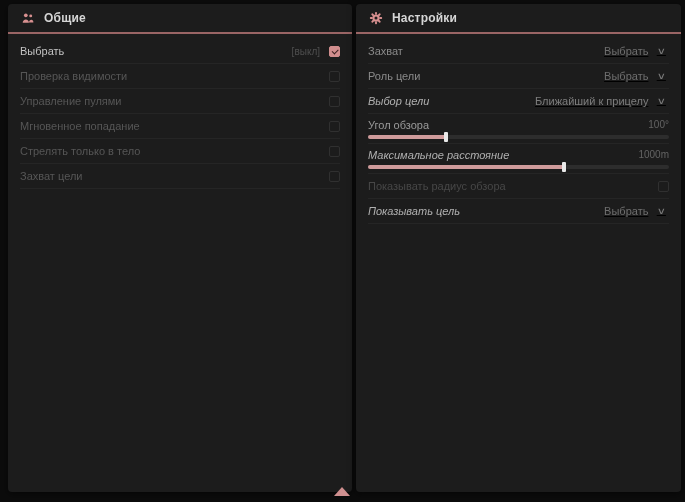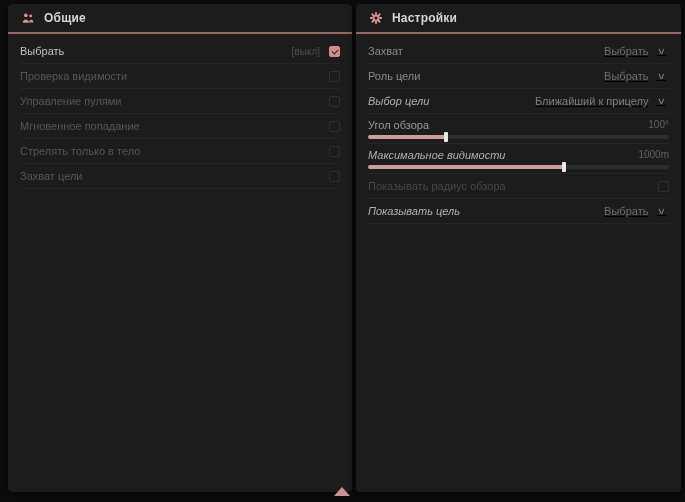--- a/index.html
+++ b/index.html
@@ -181,21 +181,21 @@
       </div>
       <div class="track">
         <div class="fill" style="width: 26%;">
           <div class="handle"></div>
         </div>
       </div>
     </div>
 
     <div class="slider-block">
       <div class="slider-top">
-        <span class="lbl-lit">Максимальное видимости</span>
+        <span class="lbl-lit">Максимальное расстояние</span>
         <span class="slider-value">1000m</span>
       </div>
       <div class="track">
         <div class="fill" style="width: 65%;">
           <div class="handle"></div>
         </div>
       </div>
     </div>
 
     <div class="row">

